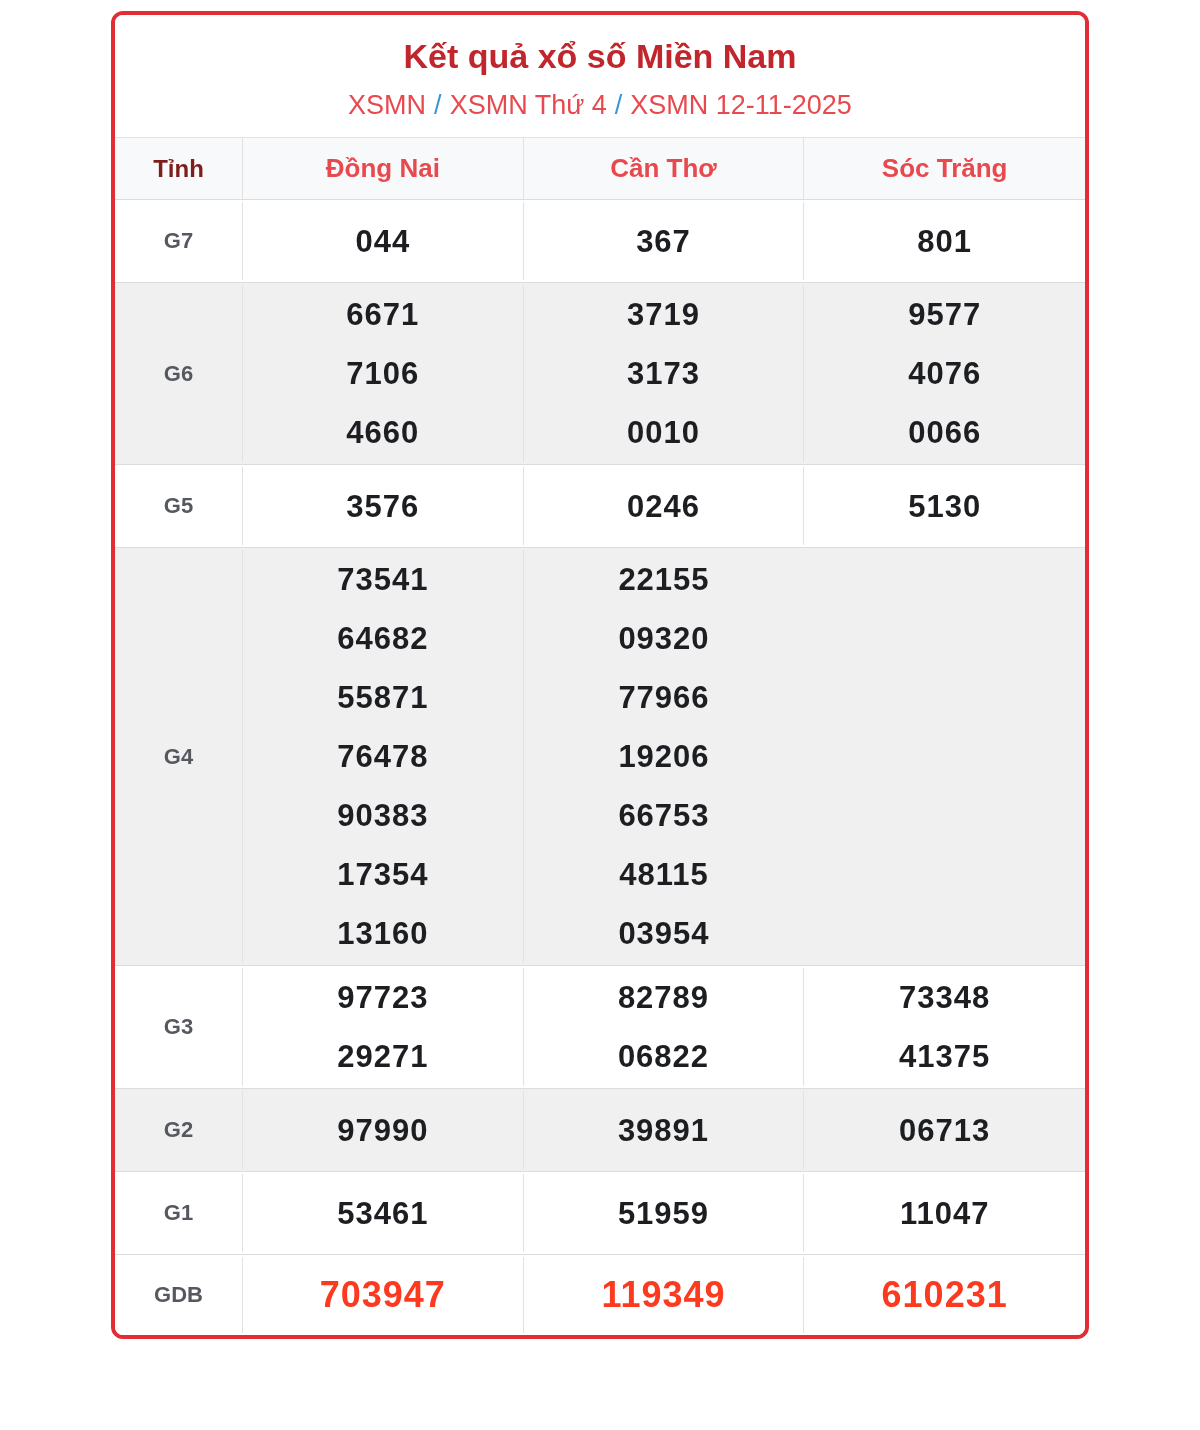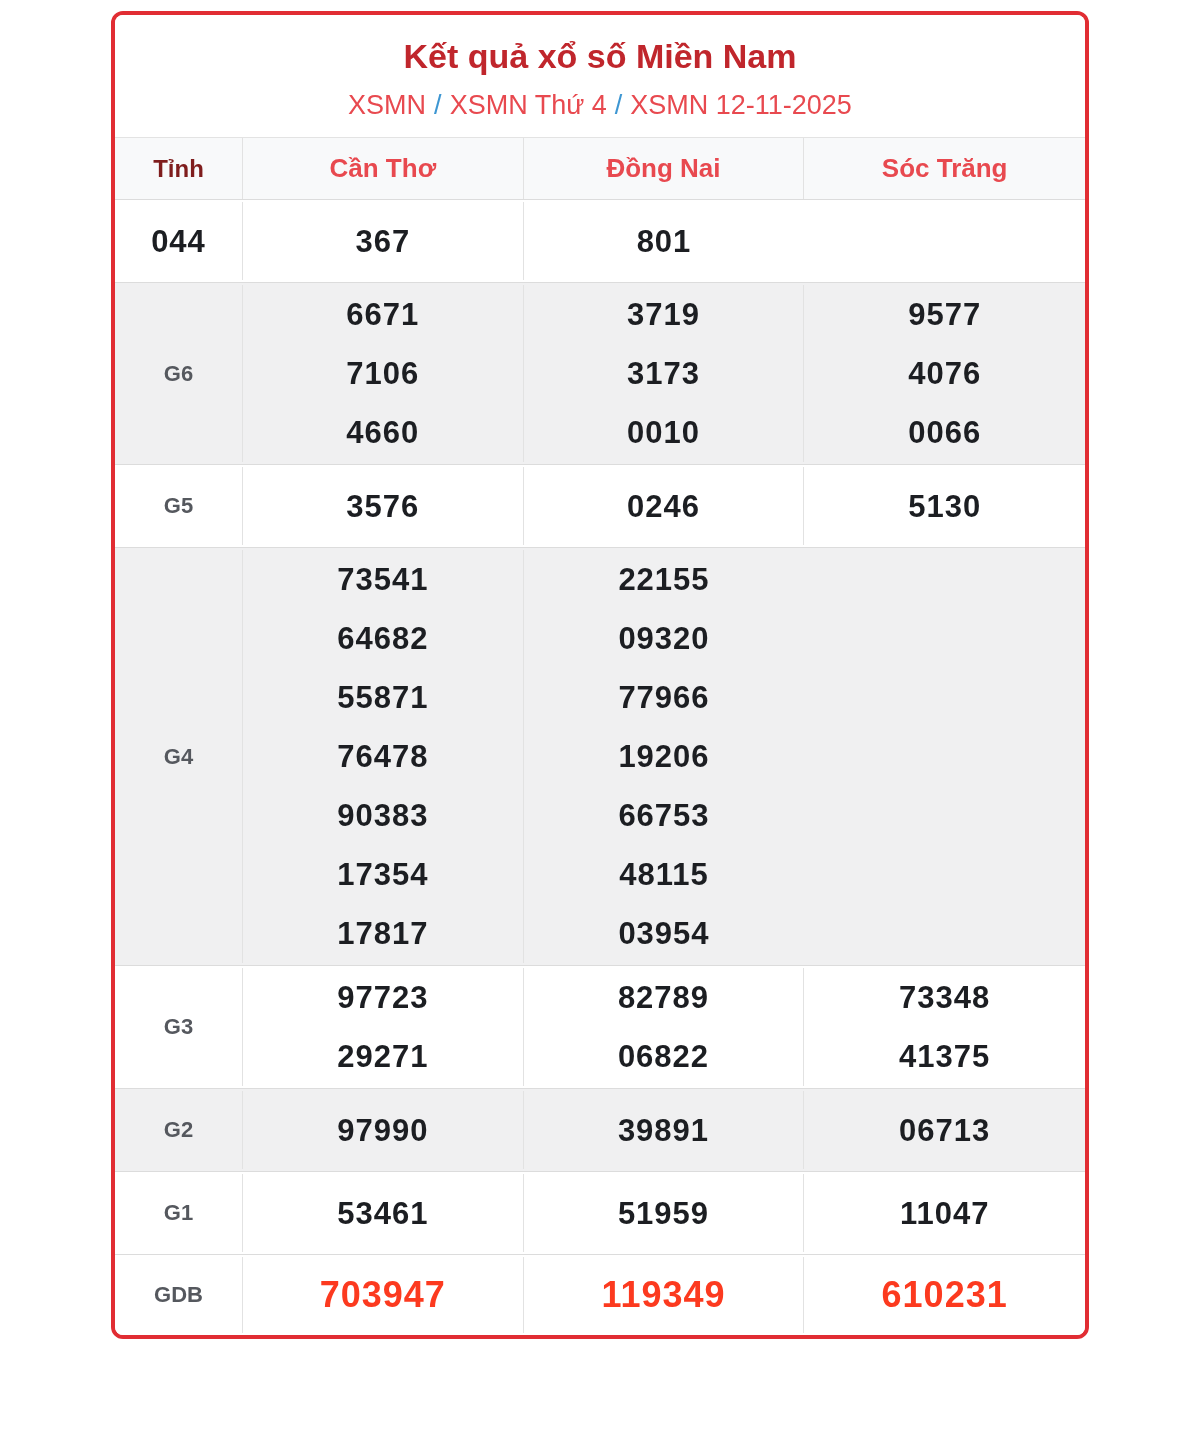--- a/index.html
+++ b/index.html
@@ -104,31 +104,34 @@
     <div class="breadcrumb"><a>XSMN</a><span class="sep">/</span><a>XSMN Thứ 4</a><span class="sep">/</span><a>XSMN 12-11-2025</a></div>
   </div>
 
   <div class="lottery-table">
     <div class="t-row t-head">
       <div class="cell">
         <span class="corner-label">Tỉnh</span>
       </div>
 
     <div class="cell">
+          <span class="province">Đồng Nai</span>
+        </div>
+        <div class="cell">
           <span class="province">Cần Thơ</span>
         </div>
         <div class="cell">
-          <span class="province">Đồng Nai</span>
-        </div>
-        <div class="cell">
           <span class="province">Sóc Trăng</span>
         </div>
       </div>
 
       <div class="t-row data-row">
+        <div class="cell">
+          <span class="prize-label">G7</span>
+        </div>
         <div class="cell">
           <div class="num">044</div>
         </div>
         <div class="cell">
           <div class="num">367</div>
         </div>
         <div class="cell">
           <div class="num">801</div>
         </div>
       </div>
@@ -170,21 +173,21 @@
         <div class="cell">
           <span class="prize-label">G4</span>
         </div>
         <div class="cell">
           <div class="num">73541</div>
           <div class="num">64682</div>
           <div class="num">55871</div>
           <div class="num">76478</div>
           <div class="num">90383</div>
           <div class="num">17354</div>
-          <div class="num">17817</div>
+          <div class="num">13160</div>
         </div>
         <div class="cell">
           <div class="num">22155</div>
           <div class="num">09320</div>
           <div class="num">77966</div>
           <div class="num">19206</div>
           <div class="num">66753</div>
           <div class="num">48115</div>
           <div class="num">03954</div>
         </div>

